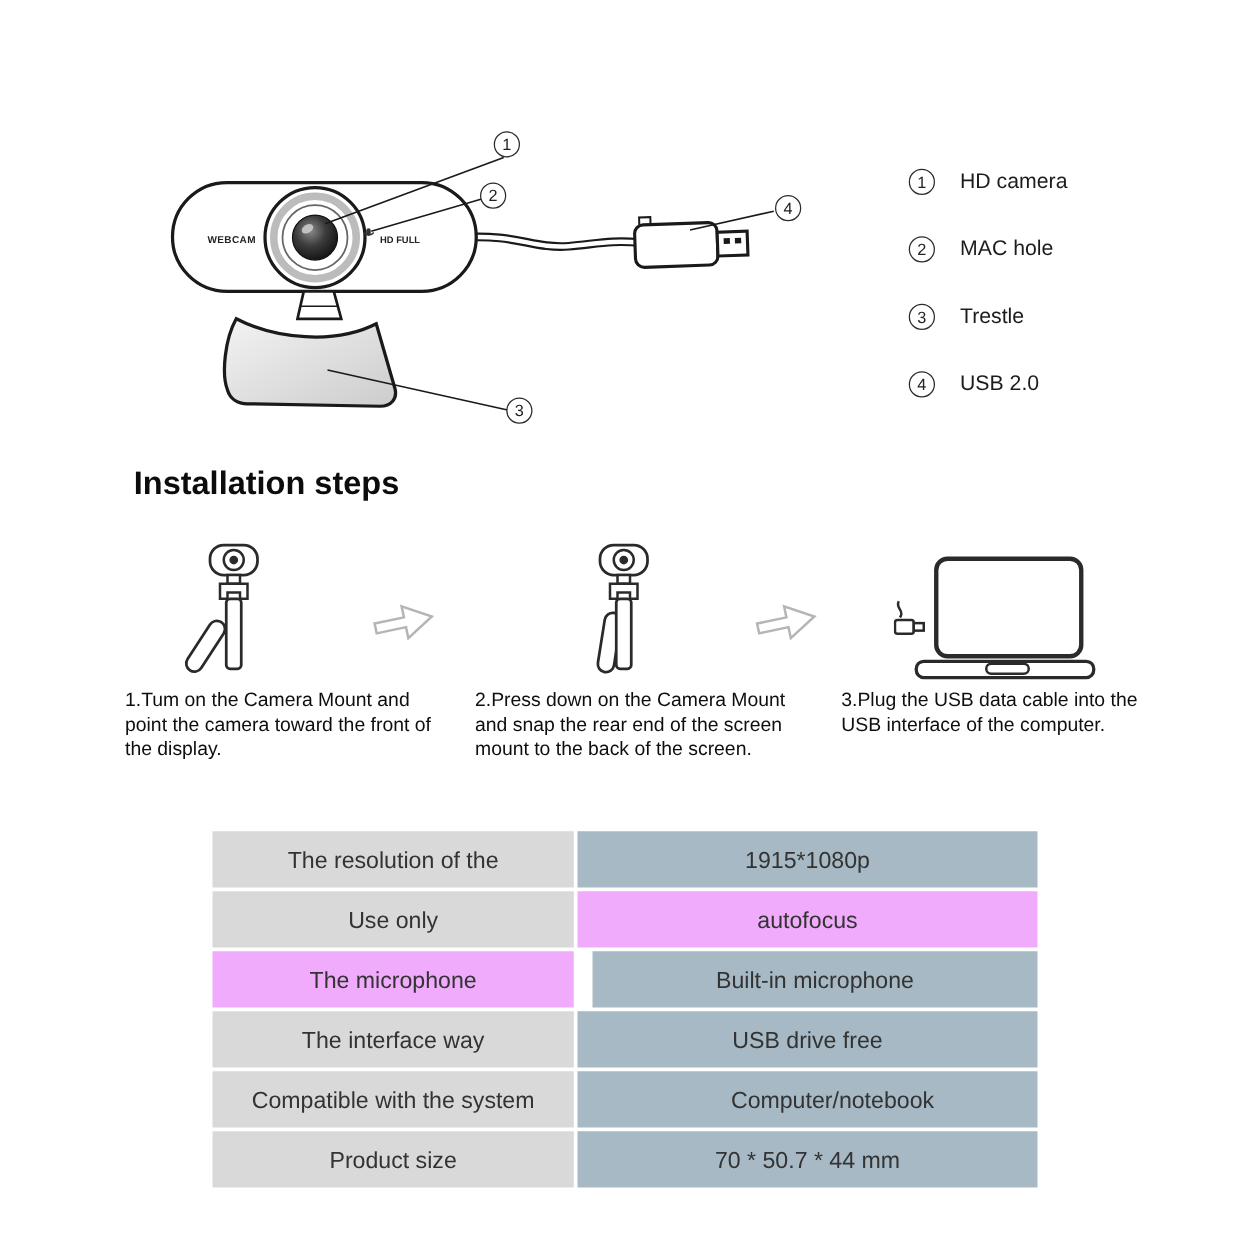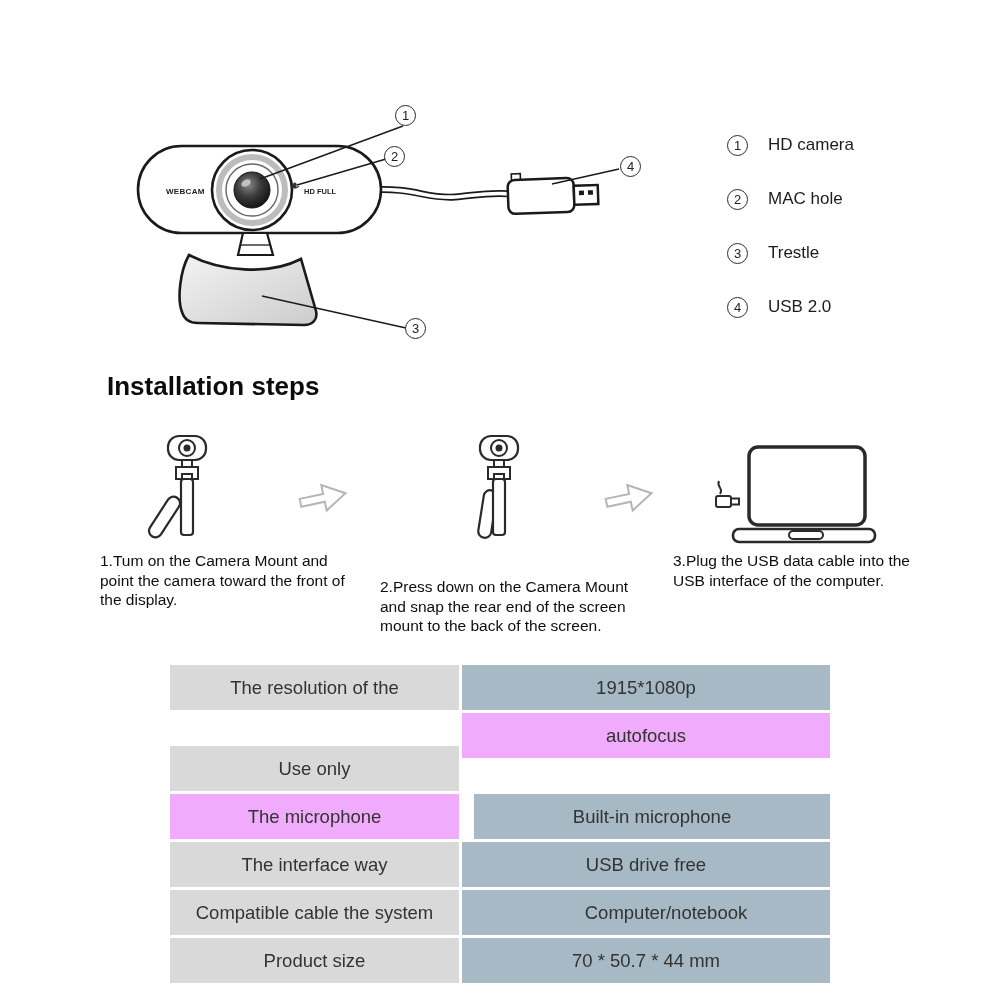--- a/index.html
+++ b/index.html
@@ -27,21 +27,21 @@
   .t-webcam { font-size:8px; font-weight:700; letter-spacing:.3px; fill:#222; }
   .t-hd { font-size:7.5px; font-weight:600; fill:#222; }
 
   .step-icon { position:absolute; }
   .i1{left:140px; top:434px;} .a1{left:296px; top:472px;}
   .i2{left:452px; top:434px;} .a2{left:602px; top:472px;}
   .i3{left:715px; top:443px;}
 
   .step-text { position:absolute; font-size:15.5px; line-height:1.27; color:#0e0e0e; }
   .t1{left:100px; top:551px; width:252px;}
-  .t2{left:380px; top:577px; width:260px;}
+  .t2{left:380px; top:551px; width:260px;}
   .t3{left:673px; top:551px; width:246px;}
 
   .spec { position:absolute; left:170px; top:665px; width:626px;
           display:grid; grid-template-columns:289px 368px; gap:3px; background:#fff; }
   .cell { height:45px; display:flex; align-items:center; justify-content:center;
           font-size:18.5px; color:#333; }
 </style>
 </head>
 <body>
 
@@ -176,29 +176,29 @@
   </svg>
 
   <p class="step-text t1">1.Tum on the Camera Mount and point the camera toward the front of the display.</p>
   <p class="step-text t2">2.Press down on the Camera Mount and snap the rear end of the screen mount to the back of the screen.</p>
   <p class="step-text t3">3.Plug the USB data cable into the USB interface of the computer.</p>
 
   <div class="spec">
     <div class="cell cell-key" style="background: rgb(217, 217, 217);">The resolution of the</div>
     <div class="cell cell-val" style="background: rgb(166, 185, 196);">1915*1080p</div>
 
-    <div class="cell cell-key" style="background: rgb(217, 217, 217); margin-top: 33px;">Use only</div>
+    <div class="cell cell-key" style="background: rgb(217, 217, 217);">Use only</div>
     <div class="cell cell-val" style="background: #f0abfc;">autofocus</div>
 
     <div class="cell cell-key" style="background: #f0abfc;">The microphone</div>
     <div class="cell cell-val" style="background: rgb(166, 185, 196); margin-left: 12px;">Built-in microphone</div>
 
     <div class="cell cell-key" style="background: rgb(217, 217, 217);">The interface way</div>
     <div class="cell cell-val" style="background: rgb(166, 185, 196);">USB drive free</div>
 
-    <div class="cell cell-key" style="background: rgb(217, 217, 217);">Compatible cable the system</div>
+    <div class="cell cell-key" style="background: rgb(217, 217, 217);">Compatible with the system</div>
     <div class="cell cell-val" style="background: rgb(166, 185, 196); padding-left: 40px;">Computer/notebook</div>
 
     <div class="cell cell-key" style="background: rgb(217, 217, 217);">Product size</div>
     <div class="cell cell-val" style="background: rgb(166, 185, 196);">70 * 50.7 * 44 mm</div>
   </div>
 
 </div>
 
 </body></html>

